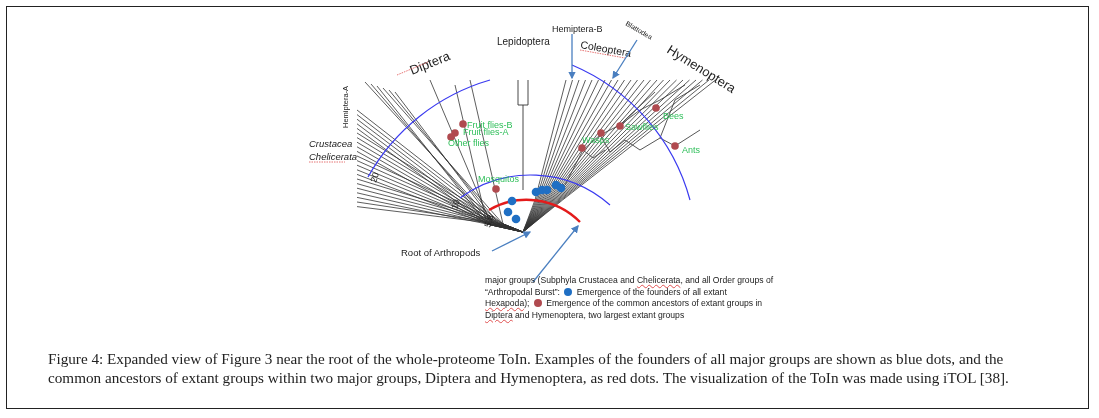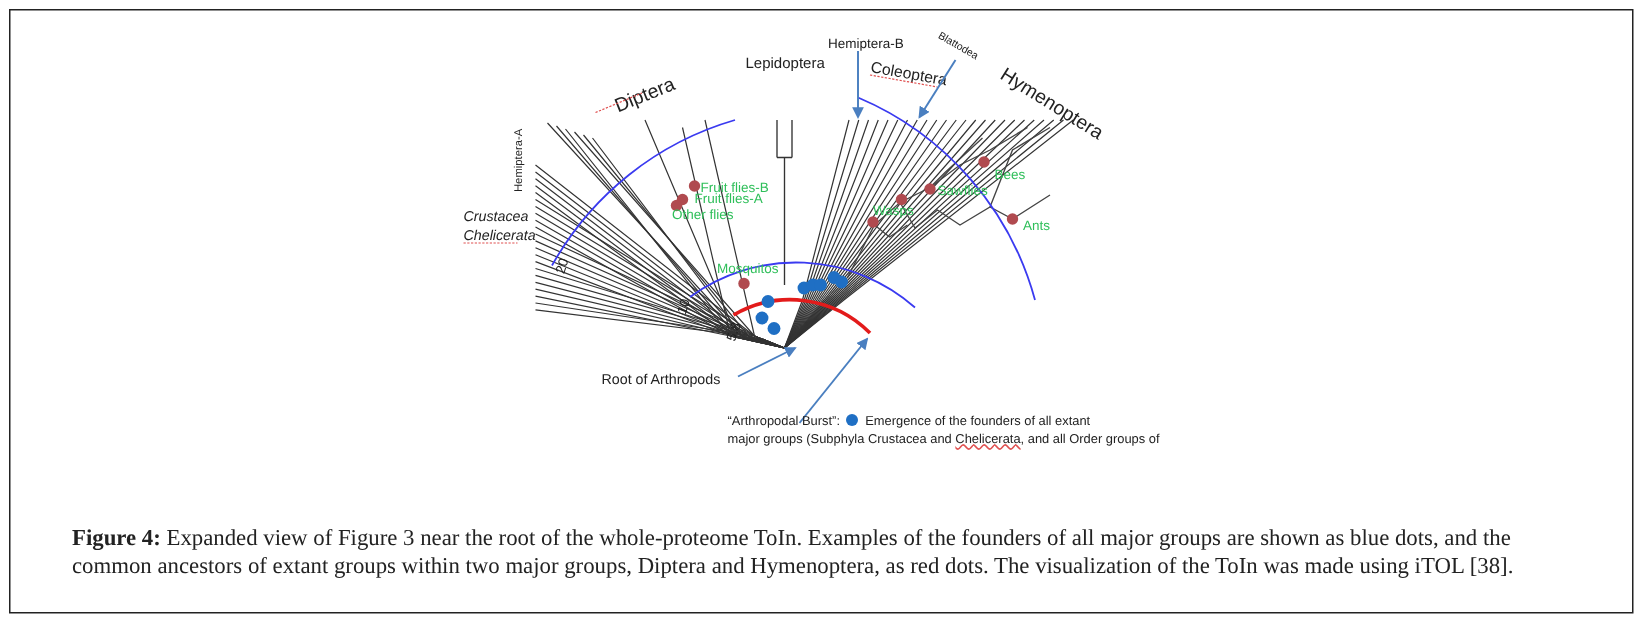--- a/index.html
+++ b/index.html
@@ -16,21 +16,21 @@
     font-family: "Liberation Sans", sans-serif; font-size: 8.6px; line-height: 11.5px; color: #222;
   }
   .dot { display: inline-block; width: 8px; height: 8px; border-radius: 50%; vertical-align: -1px; margin: 0 2px; }
   .dot.blue { background: #1f6fc4; }
   .dot.red { background: #b04a4f; }
   .squig { text-decoration: underline wavy #e05050; text-decoration-thickness: 1px; }
   .caption {
     position: absolute; left: 48px; top: 350px; width: 1010px;
     font-family: "Liberation Serif", serif; font-size: 15.2px; line-height: 18.5px; color: #222;
   }
-  .caption b { font-weight: bold; }
+  .caption b { font-weight: normal; }
 </style>
 </head>
 <body>
 
 <div class="frame"></div>
 
 <svg class="tree" width="1099" height="345" viewBox="0 0 1099 345">
   <defs>
     <marker id="ah" markerWidth="6" markerHeight="6" refX="5" refY="3" orient="auto">
       <path d="M0,0 L6,3 L0,6 z" fill="#4a7fc0"></path>
@@ -167,22 +167,30 @@
   <line x1="572" y1="34" x2="572" y2="78" stroke="#4a7fc0" stroke-width="1.3" marker-end="url(#ah)"></line>
   <line x1="637" y1="40" x2="613" y2="78" stroke="#4a7fc0" stroke-width="1.3" marker-end="url(#ah)"></line>
   <line x1="492" y1="251" x2="530" y2="232" stroke="#4a7fc0" stroke-width="1.3" marker-end="url(#ah)"></line>
   <line x1="533" y1="282" x2="578" y2="226" stroke="#4a7fc0" stroke-width="1.3" marker-end="url(#ah)"></line>
 
   <text class="lbl" font-size="9.5" x="401" y="256">Root of Arthropods</text>
 </svg>
 
 <div class="legend">
   <div>
+    <span>major groups (Subphyla Crustacea and </span><span class="squig">Chelicerata</span><span>, and all Order groups of</span>
+  </div>
+  <div>
     <span>“Arthropodal Burst”:</span>
     <span class="dot blue"></span>
     <span>Emergence of the founders of all extant</span>
   </div>
   <div>
-    <span>major groups (Subphyla Crustacea and </span><span class="squig">Chelicerata</span><span>, and all Order groups of</span>
+    <span class="squig">Hexapoda</span><span>);</span>
+    <span class="dot red"></span>
+    <span>Emergence of the common ancestors of extant groups in</span>
+  </div>
+  <div>
+    <span class="squig">Diptera</span><span> and Hymenoptera, two largest extant groups</span>
   </div>
 </div>
 
 <div class="caption"><b>Figure 4:</b><span> Expanded view of Figure 3 near the root of the whole-proteome ToIn. Examples of the founders of all major groups are shown as blue dots, and the common ancestors of extant groups within two major groups, Diptera and Hymenoptera, as red dots.    The visualization of the ToIn was made using iTOL [38].</span></div>
 
 </body></html>

